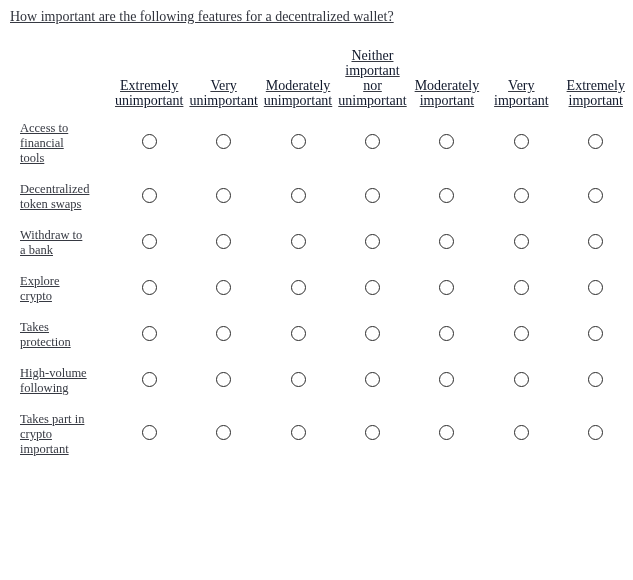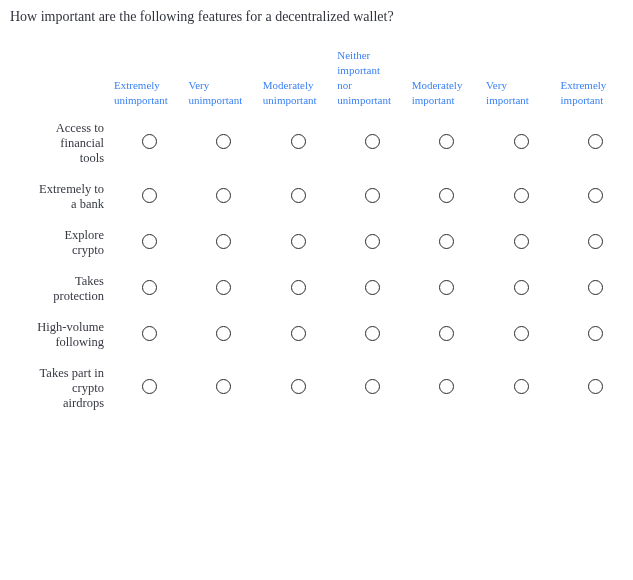--- a/index.html
+++ b/index.html
@@ -9,50 +9,51 @@
     width: 633px;
     height: 580px;
     overflow: hidden;
     font-family: "Liberation Serif", "DejaVu Serif", serif;
     color: #363942;
   }
   .page {
     width: 572px;
     height: 580px;
     background: #ffffff;
+    text-decoration: underline;
   }
   .question-title {
     font-size: 14px;
     line-height: 15px;
     padding: 9px 0 0 10px;
     color: #31343d;
   }
   table.matrix {
     table-layout: fixed;
     width: 633px;
     border-collapse: collapse;
     margin-top: 24px;
   }
   th.corner, td.row-label {
     width: 110px;
   }
   th.col-head {
     font-weight: normal;
-    font-size: 11px;
+    font-size: 14px;
     line-height: 15px;
-    text-align: left;
+    text-align: center;
     vertical-align: bottom;
     padding: 0 2px 5px 2px;
     white-space: pre-line;
-    color: #3b82f6;
+    color: #0f172a;
   }
   td.row-label {
     font-size: 12.5px;
     line-height: 15px;
-    text-align: right;
+    text-align: left;
     vertical-align: middle;
     padding: 8px 8px 8px 20px;
     white-space: pre-line;
     color: #363942;
   }
   td.radio-cell {
     text-align: center;
     vertical-align: middle;
     padding: 8px 0;
   }
@@ -102,21 +103,32 @@
 tools</td>
           <td class="radio-cell"><span class="radio"></span></td>
           <td class="radio-cell"><span class="radio"></span></td>
           <td class="radio-cell"><span class="radio"></span></td>
           <td class="radio-cell"><span class="radio"></span></td>
           <td class="radio-cell"><span class="radio"></span></td>
           <td class="radio-cell"><span class="radio"></span></td>
           <td class="radio-cell"><span class="radio"></span></td>
         </tr>
         <tr>
-          <td class="row-label">Extremely to
+          <td class="row-label">Decentralized
+token swaps</td>
+          <td class="radio-cell"><span class="radio"></span></td>
+          <td class="radio-cell"><span class="radio"></span></td>
+          <td class="radio-cell"><span class="radio"></span></td>
+          <td class="radio-cell"><span class="radio"></span></td>
+          <td class="radio-cell"><span class="radio"></span></td>
+          <td class="radio-cell"><span class="radio"></span></td>
+          <td class="radio-cell"><span class="radio"></span></td>
+        </tr>
+        <tr>
+          <td class="row-label">Withdraw to
 a bank</td>
           <td class="radio-cell"><span class="radio"></span></td>
           <td class="radio-cell"><span class="radio"></span></td>
           <td class="radio-cell"><span class="radio"></span></td>
           <td class="radio-cell"><span class="radio"></span></td>
           <td class="radio-cell"><span class="radio"></span></td>
           <td class="radio-cell"><span class="radio"></span></td>
           <td class="radio-cell"><span class="radio"></span></td>
         </tr>
         <tr>
@@ -148,21 +160,21 @@
           <td class="radio-cell"><span class="radio"></span></td>
           <td class="radio-cell"><span class="radio"></span></td>
           <td class="radio-cell"><span class="radio"></span></td>
           <td class="radio-cell"><span class="radio"></span></td>
           <td class="radio-cell"><span class="radio"></span></td>
           <td class="radio-cell"><span class="radio"></span></td>
         </tr>
         <tr>
           <td class="row-label">Takes part in
 crypto
-airdrops</td>
+important</td>
           <td class="radio-cell"><span class="radio"></span></td>
           <td class="radio-cell"><span class="radio"></span></td>
           <td class="radio-cell"><span class="radio"></span></td>
           <td class="radio-cell"><span class="radio"></span></td>
           <td class="radio-cell"><span class="radio"></span></td>
           <td class="radio-cell"><span class="radio"></span></td>
           <td class="radio-cell"><span class="radio"></span></td>
         </tr>
       </tbody>
   </table>

